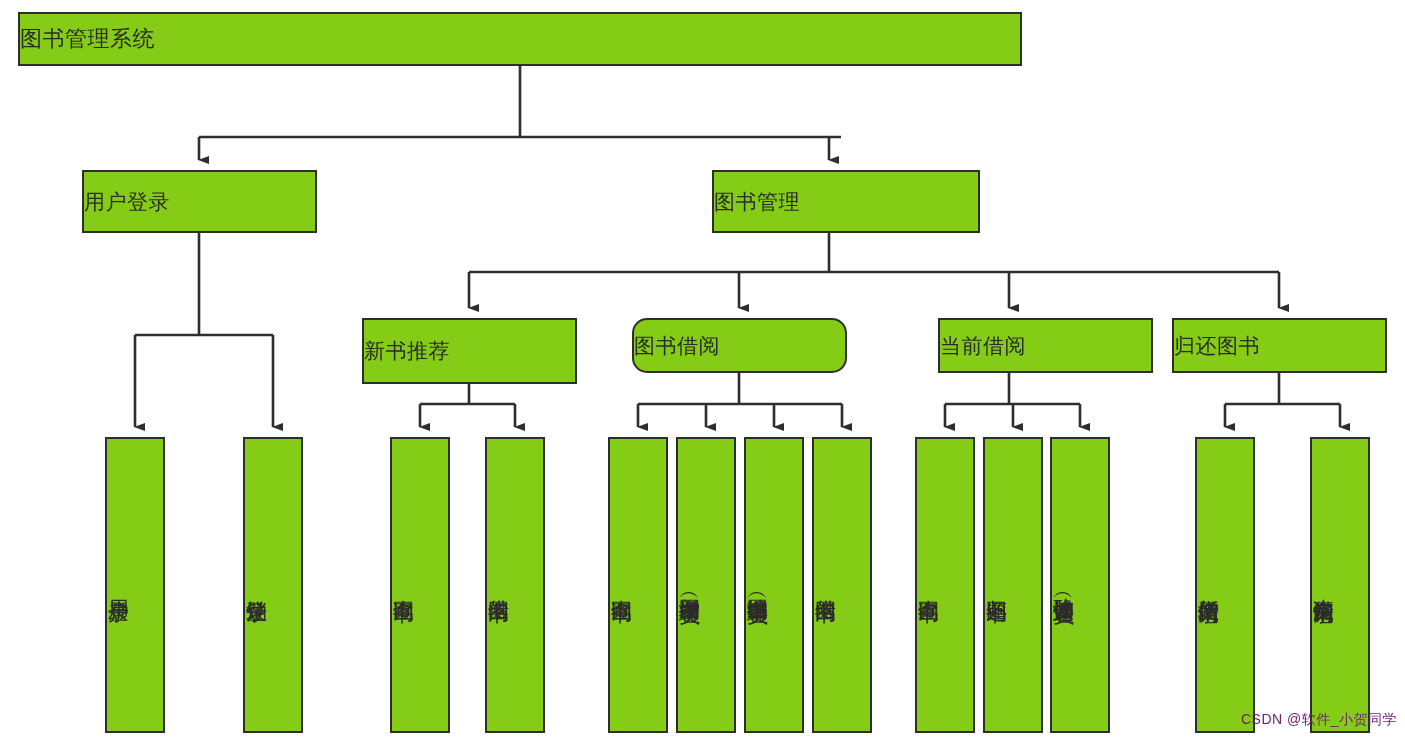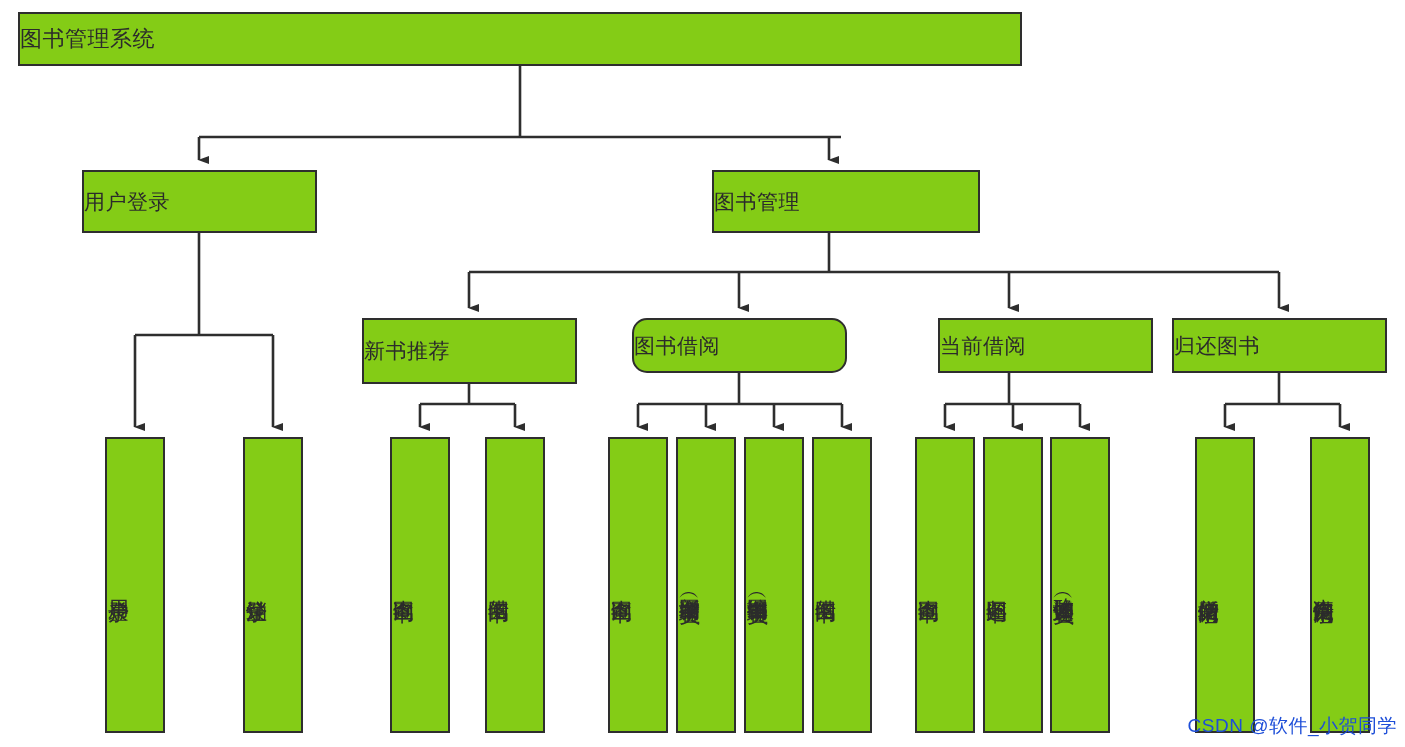--- a/index.html
+++ b/index.html
@@ -53,23 +53,23 @@
   .node.root .node-label {
     font-size: 22px;
   }
   .node.level2 .node-label,
   .node.level3 .node-label {
     font-size: 21px;
   }
   #watermark {
     position: absolute;
     right: 8px;
-    bottom: 8px;
-    font-size: 19px;
-    color: #1d4ed8;
+    bottom: 18px;
+    font-size: 14px;
+    color: #701a75;
     letter-spacing: 0.5px;
     z-index: 5;
     white-space: nowrap;
   }
 </style>
 </head>
 <body>
 
 <div id="diagram-root">
 

